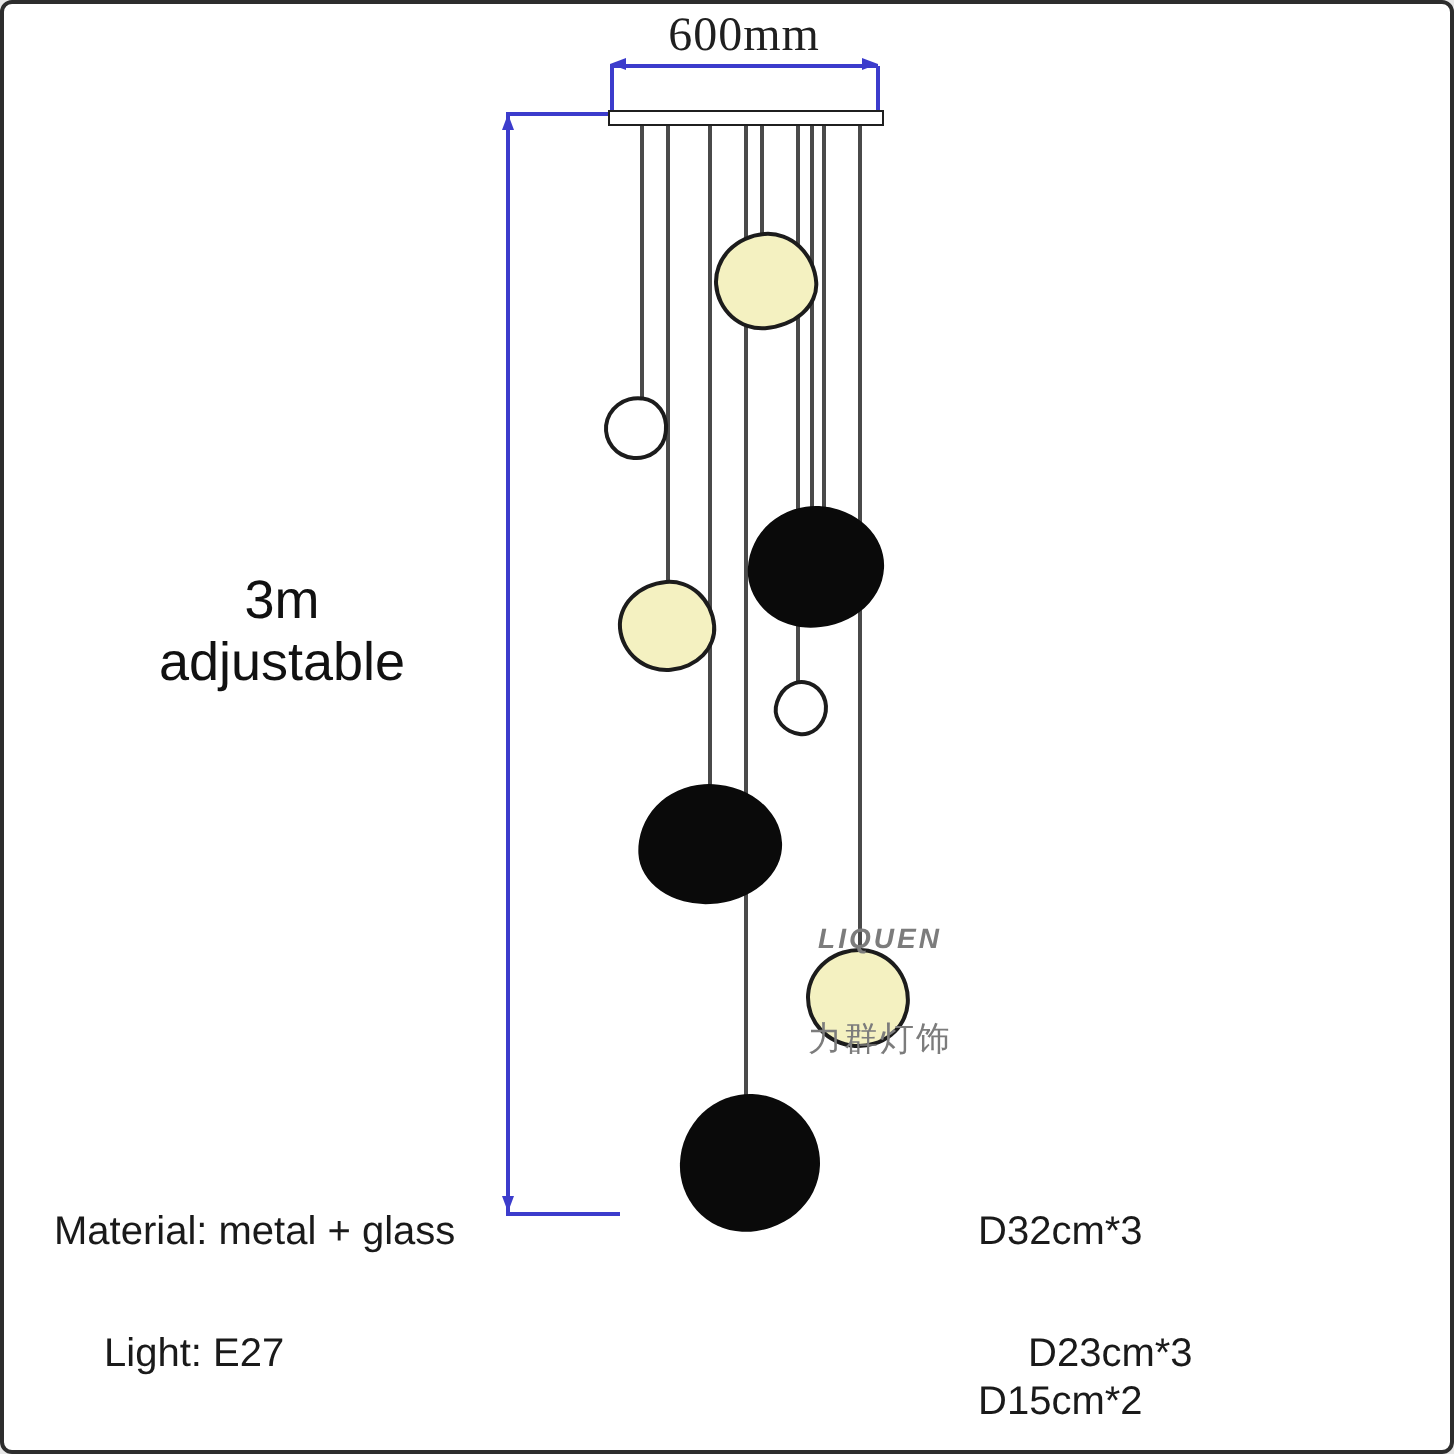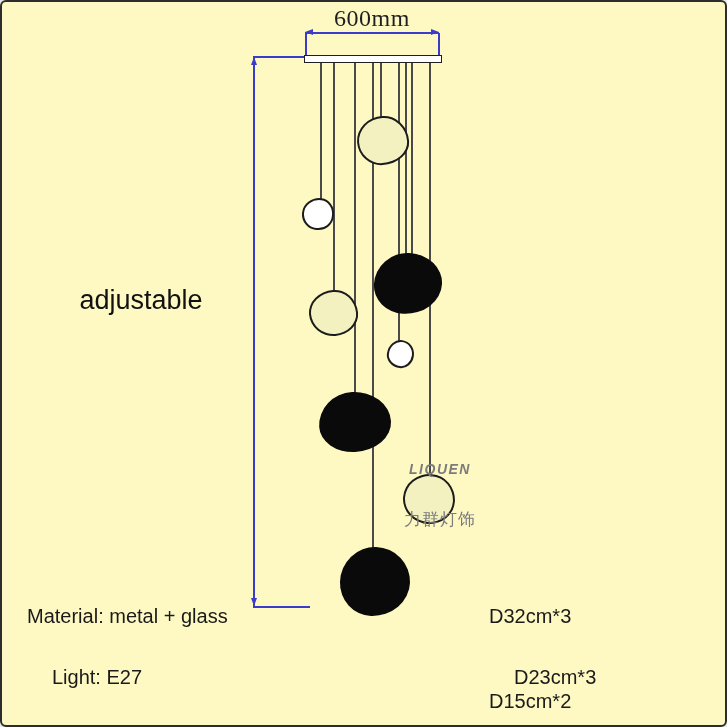--- a/index.html
+++ b/index.html
@@ -1,19 +1,19 @@
 <!DOCTYPE html>
 <html style="--dim: #3c3ccc;"><head>
 <meta charset="utf-8">
 <style>
   html,body{margin:0;padding:0;background:#e8e8e8;}
   #canvas{
     position:relative;
     width:727px;height:727px;
-    background:#fef9c3;
+    background:#ffffff;
     border:2px solid #2d2d2d;
     border-radius:6px;
     box-sizing:border-box;
     overflow:hidden;
     font-family:"Liberation Sans", sans-serif;
   }
   
   .dim-line{position:absolute;background:var(--dim,#3c3ccc);}
   .dim-h{height:1.5px;}
   .dim-v{width:1.5px;}
@@ -63,20 +63,21 @@
   <div class="arrow arrow-right" style="left:429px;top:27px;"></div>
   <div class="dim-line dim-v" style="left:303px;top:31px;height:22px;"></div>
   <div class="dim-line dim-v" style="left:436px;top:31px;height:22px;"></div>
 
   <div class="dim-line dim-v" style="left:251px;top:55px;height:549px;"></div>
   <div class="arrow arrow-up" style="left:248.5px;top:55px;"></div>
   <div class="arrow arrow-down" style="left:248.5px;top:596px;"></div>
   <div class="dim-line dim-h" style="left:251px;top:54px;width:51px;"></div>
   <div class="dim-line dim-h" style="left:251px;top:604px;width:57px;"></div>
   <div class="height-label">
+    <div>3m</div>
     <div>adjustable</div>
   </div>
 
   <div class="canopy"></div>
   <div id="cords-layer">
       <div class="cord" style="left: 318.1px; top: 61px; height: 136px; background: rgb(74, 74, 74);"></div>
       <div class="cord" style="left: 331.1px; top: 61px; height: 228px; background: rgb(74, 74, 74);"></div>
       <div class="cord" style="left: 352.1px; top: 61px; height: 330px; background: rgb(74, 74, 74);"></div>
       <div class="cord" style="left: 370.1px; top: 61px; height: 485px; background: rgb(74, 74, 74);"></div>
       <div class="cord" style="left: 378.1px; top: 61px; height: 54px; background: rgb(74, 74, 74);"></div>

